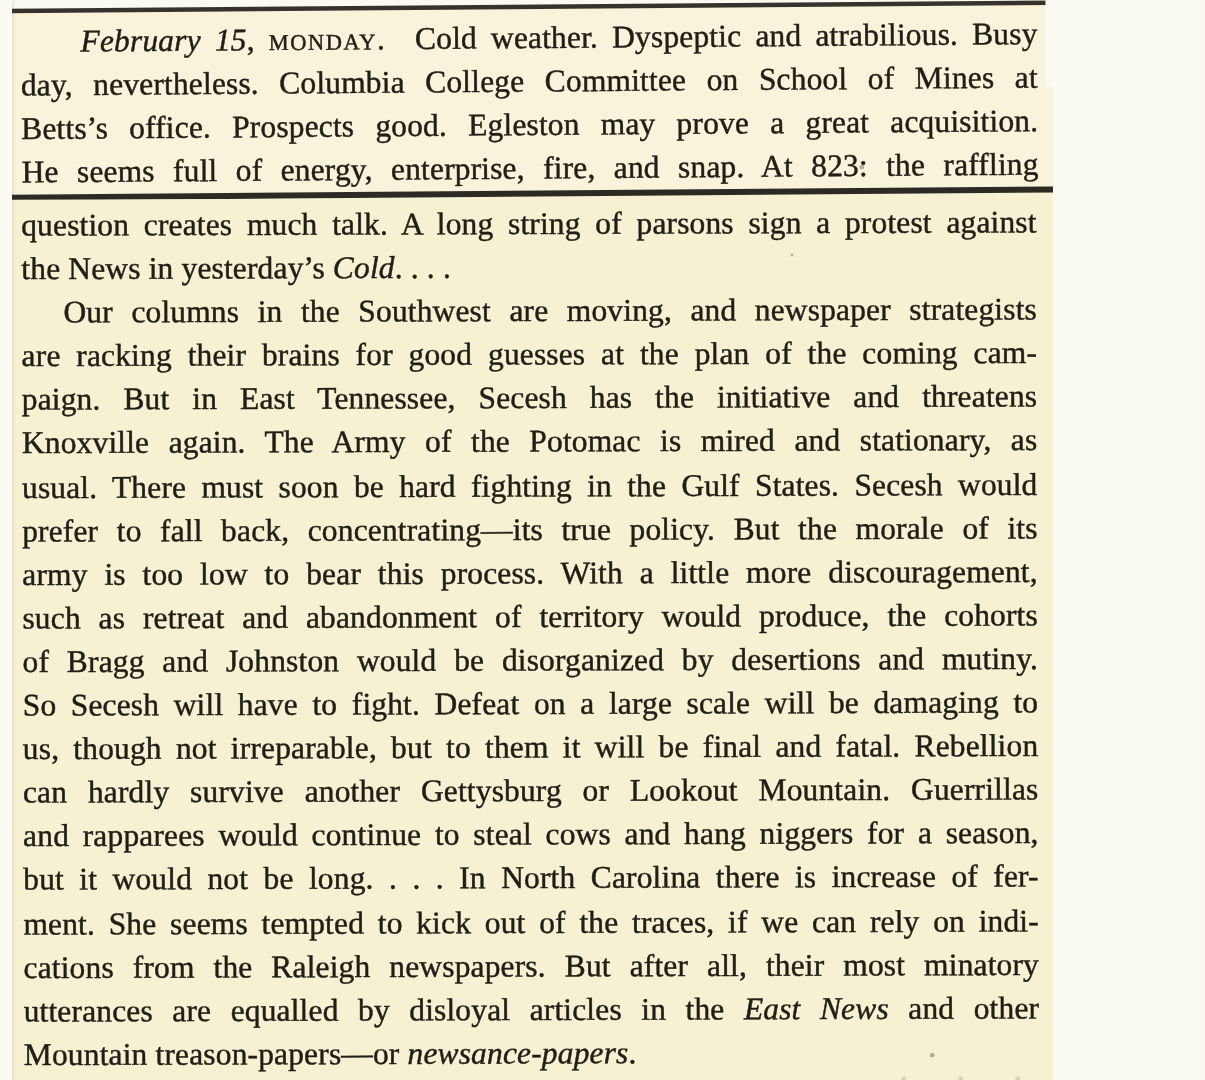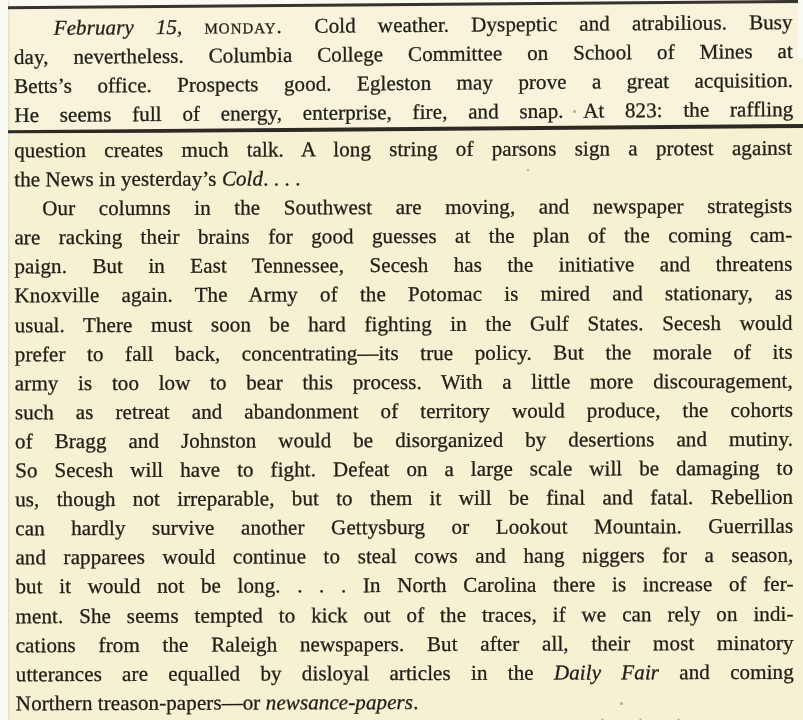--- a/index.html
+++ b/index.html
@@ -3,21 +3,21 @@
 <meta charset="utf-8">
 <style>
   html, body {
     margin: 0; padding: 0;
     width: 803px; height: 720px;
     overflow: hidden;
     background: #fbfaf2;
   }
   .scan {
     position: relative;
-    width: 803px; height: 720px;
+    width: 702px; height: 720px;
     overflow: hidden;
     background: #f6f1d3;
     font-family: "Liberation Serif", "DejaVu Serif", serif;
     color: #211e16;
   }
   
   .white-top {
     position: absolute; left: 0; top: 0; right: 0; height: 11px;
     background: #fbfaf2; z-index: 0;
   }
@@ -108,22 +108,22 @@
       <div class="line"><span class="">army is too low to bear this process. With a little more discouragement,</span></div>
       <div class="line"><span class="">such as retreat and abandonment of territory would produce, the cohorts</span></div>
       <div class="line"><span class="">of Bragg and Johnston would be disorganized by desertions and mutiny.</span></div>
       <div class="line"><span class="">So Secesh will have to fight. Defeat on a large scale will be damaging to</span></div>
       <div class="line"><span class="">us, though not irreparable, but to them it will be final and fatal. Rebellion</span></div>
       <div class="line"><span class="">can hardly survive another Gettysburg or Lookout Mountain. Guerrillas</span></div>
       <div class="line"><span class="">and rapparees would continue to steal cows and hang niggers for a season,</span></div>
       <div class="line"><span class="">but it would not be long. . . . In North Carolina there is increase of fer-</span></div>
       <div class="line"><span class="">ment. She seems tempted to kick out of the traces, if we can rely on indi-</span></div>
       <div class="line"><span class="">cations from the Raleigh newspapers. But after all, their most minatory</span></div>
-      <div class="line"><span class="">utterances are equalled by disloyal articles in the </span><span class="it">Daily Fair</span><span class=""> and coming</span></div>
-      <div class="line para-end"><span class="">Northern treason-papers—or </span><span class="it">newsance-papers</span><span class="">.</span></div>
+      <div class="line"><span class="">utterances are equalled by disloyal articles in the </span><span class="it">East News</span><span class=""> and other</span></div>
+      <div class="line para-end"><span class="">Mountain treason-papers—or </span><span class="it">newsance-papers</span><span class="">.</span></div>
     </div>
 
   <div class="edge-left"></div>
   <div class="edge-right-top"></div>
 
   <div class="remnant">. . .</div>
 
   <div class="speck s1"></div>
   <div class="speck s2"></div>
   <div class="speck s3"></div>

